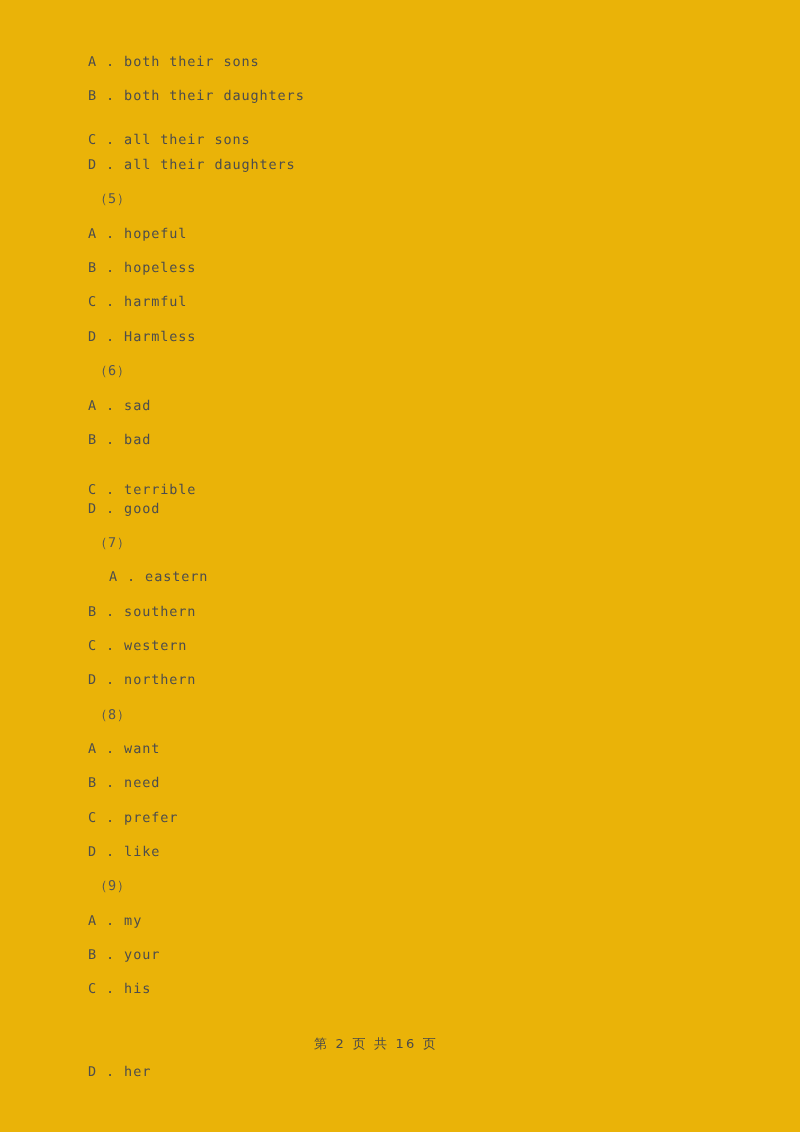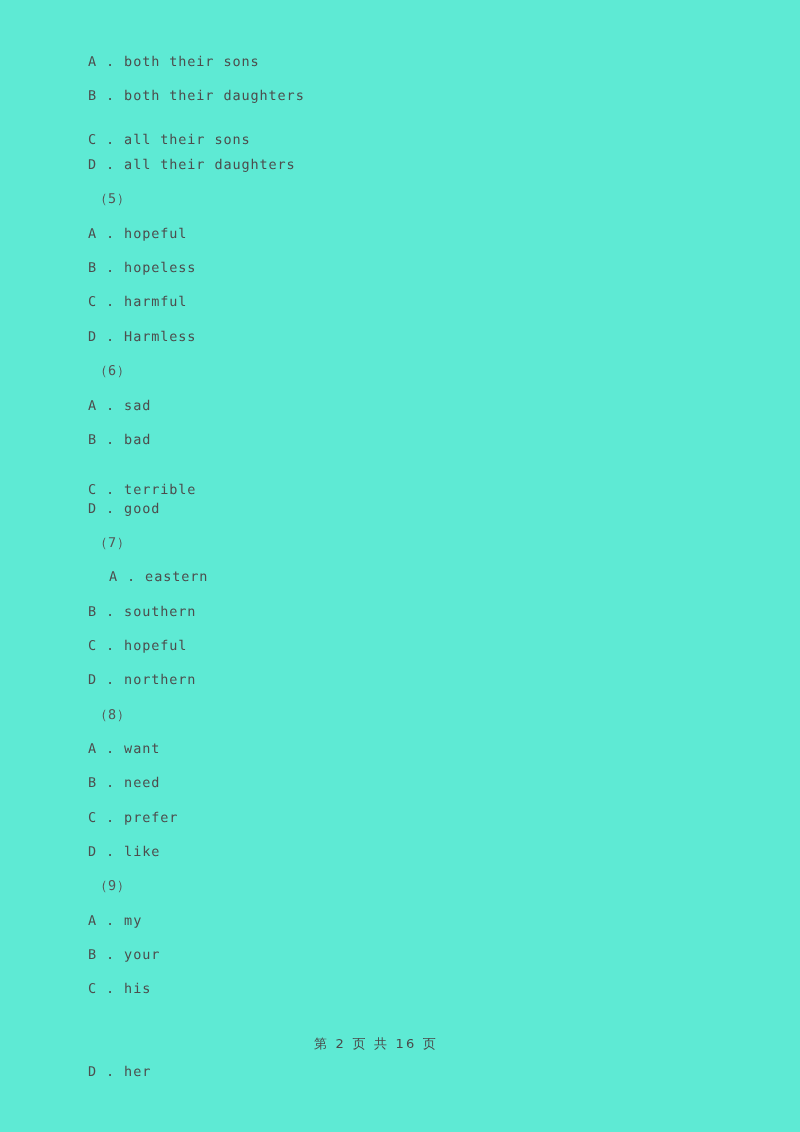--- a/index.html
+++ b/index.html
@@ -8,21 +8,21 @@
     padding: 0;
     background: #ffffff;
   }
   body {
     font-family: "DejaVu Sans Mono", "Liberation Mono", monospace;
   }
   .page {
     position: relative;
     width: 800px;
     height: 1132px;
-    background: #5eead4;
+    background: #eab308;
     overflow: hidden;
     text-decoration: underline;
   }
   .content {
     position: absolute;
     left: 0;
     top: 0;
     width: 800px;
   }
   
@@ -73,21 +73,21 @@
       <div class="line option" style="top: 294.45px; text-align: right;">C . harmful</div>
       <div class="line option" style="top: 328.8px;">D . Harmless</div>
       <div class="line qnum" style="top: 363.15px;">（6）</div>
       <div class="line option" style="top: 397.5px;">A . sad</div>
       <div class="line option" style="top: 431.85px;">B . bad</div>
       <div class="line option" style="top: 482px;">C . terrible</div>
       <div class="line option" style="top: 500.55px;">D . good</div>
       <div class="line qnum" style="top: 534.9px;">（7）</div>
       <div class="line option" style="top: 569.25px; margin-left: 21px;">A . eastern</div>
       <div class="line option" style="top: 603.6px;">B . southern</div>
-      <div class="line option" style="top: 637.95px;">C . hopeful</div>
+      <div class="line option" style="top: 637.95px;">C . western</div>
       <div class="line option" style="top: 672.3px;">D . northern</div>
       <div class="line qnum" style="top: 706.65px;">（8）</div>
       <div class="line option" style="top: 741px;">A . want</div>
       <div class="line option" style="top: 775.35px;">B . need</div>
       <div class="line option" style="top: 809.7px;">C . prefer</div>
       <div class="line option" style="top: 844.05px;">D . like</div>
       <div class="line qnum" style="top: 878.4px;">（9）</div>
       <div class="line option" style="top: 912.75px; text-align: center;">A . my</div>
       <div class="line option" style="top: 947.1px;">B . your</div>
       <div class="line option" style="top: 981.45px;">C . his</div>

